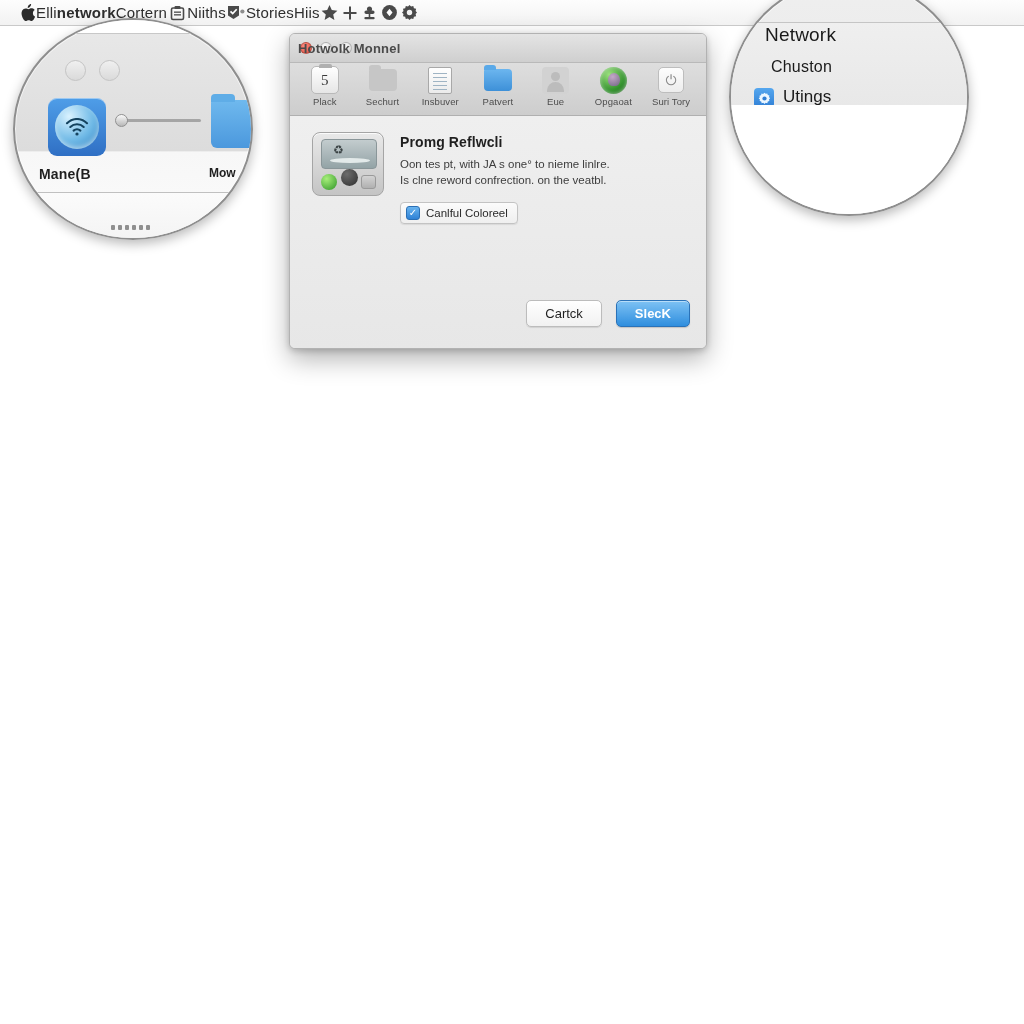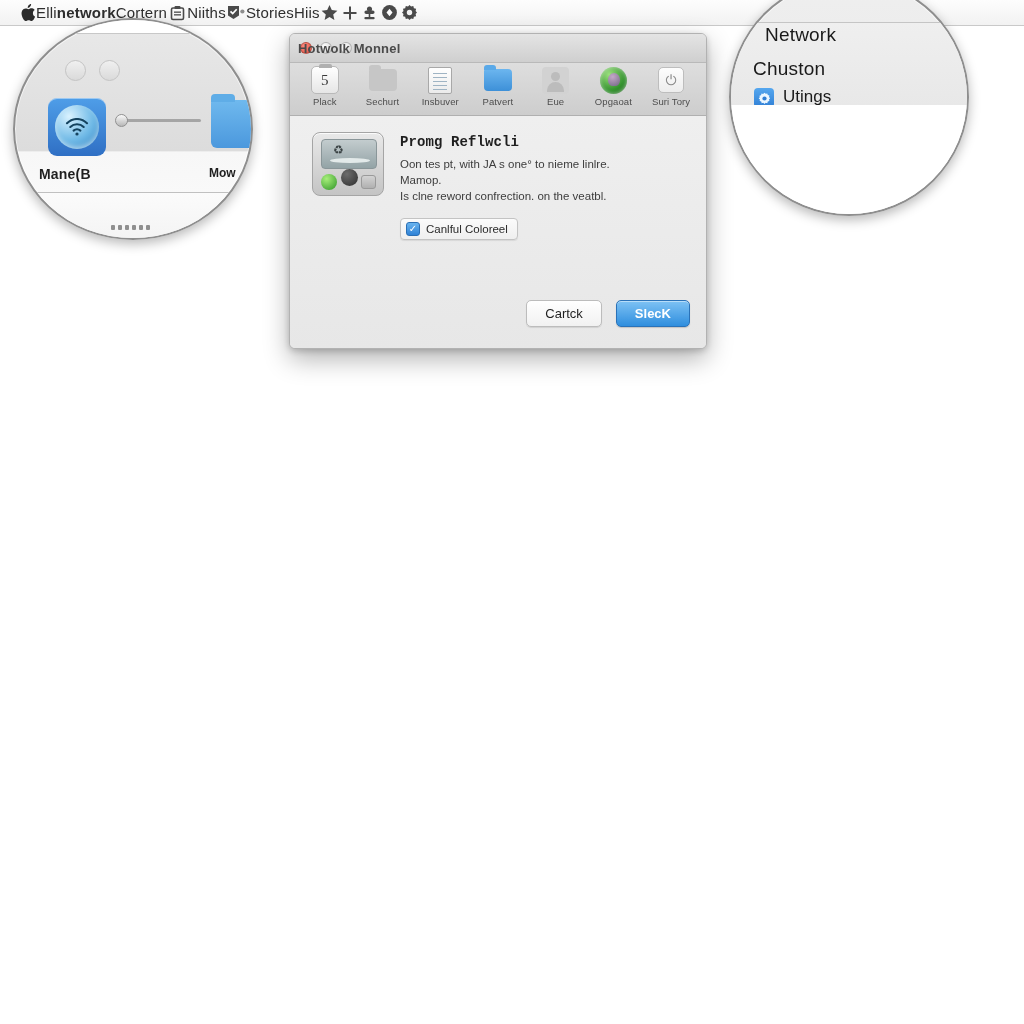--- a/index.html
+++ b/index.html
@@ -252,21 +252,21 @@
   }
   .device-sq {
     position: absolute; left: 48px; top: 42px;
     width: 15px; height: 14px; border-radius: 3px;
     background: linear-gradient(#d3d3d3, #b0b0b0);
     border: 1px solid #9a9a9a;
   }
   .body-text { flex: 1 1 auto; padding-top: 2px; }
   .body-head {
     font-size: 14px; font-weight: bold; color: #1f1f1f;
-    margin-bottom: 6px; letter-spacing: .1px; font-family: Liberation Mono, monospace;
+    margin-bottom: 6px; letter-spacing: .1px;
   }
   .body-line {
     font-size: 11.5px; color: #3d3d3d;
     line-height: 16px;
   }
   .checkbox-row {
     display: inline-flex; align-items: center; gap: 6px;
     margin-top: 14px;
     background: linear-gradient(#fbfbfb, #efefef);
     border: 1px solid #c3c3c3;
@@ -416,22 +416,22 @@
   .mr-panel {
     position: absolute; left: 0; top: 43px; right: 0; height: 82px;
     background: linear-gradient(#efefef, #e8e8e8);
   }
   .mr-item1 {
     position: absolute; left: 34px; top: 44px;
     font-size: 19px; color: #1a1a1a;
     letter-spacing: .2px;
   }
   .mr-item2 {
-    position: absolute; left: 22px; top: 78px;
-    font-size: 19px; color: #1a1a1a;
+    position: absolute; left: 40px; top: 78px;
+    font-size: 16px; color: #1a1a1a;
     letter-spacing: .2px;
   }
   .mr-item3-icon {
     position: absolute; left: 23px; top: 108px;
     width: 20px; height: 20px; border-radius: 4px;
     background: linear-gradient(#55a7ef, #2f7ed4);
     display: flex; align-items: center; justify-content: center;
     color: #eaf6ff; font-size: 12px;
   }
   .mr-item3 {
@@ -591,21 +591,20 @@
           <div class="device-screen"></div>
           <div class="device-glyph">♻</div>
           <div class="device-green"></div>
           <div class="device-knob"></div>
           <div class="device-sq"></div>
         </div>
 
         <div class="body-text">
           <div class="body-head">Promg Reflwcli</div>
           <div class="body-line">Oon tes pt, with JA s one° to nieme linlre.</div>
-          <div class="body-line">Mamop.</div>
           <div class="body-line">Is clne reword confrection. on the veatbl.</div>
 
           <div class="checkbox-row">
             <span class="checkbox-box">✓</span>
             <span class="checkbox-label">Canlful Coloreel</span>
           </div>
         </div>
       </div>
 
       <div class="dlg-buttons">

